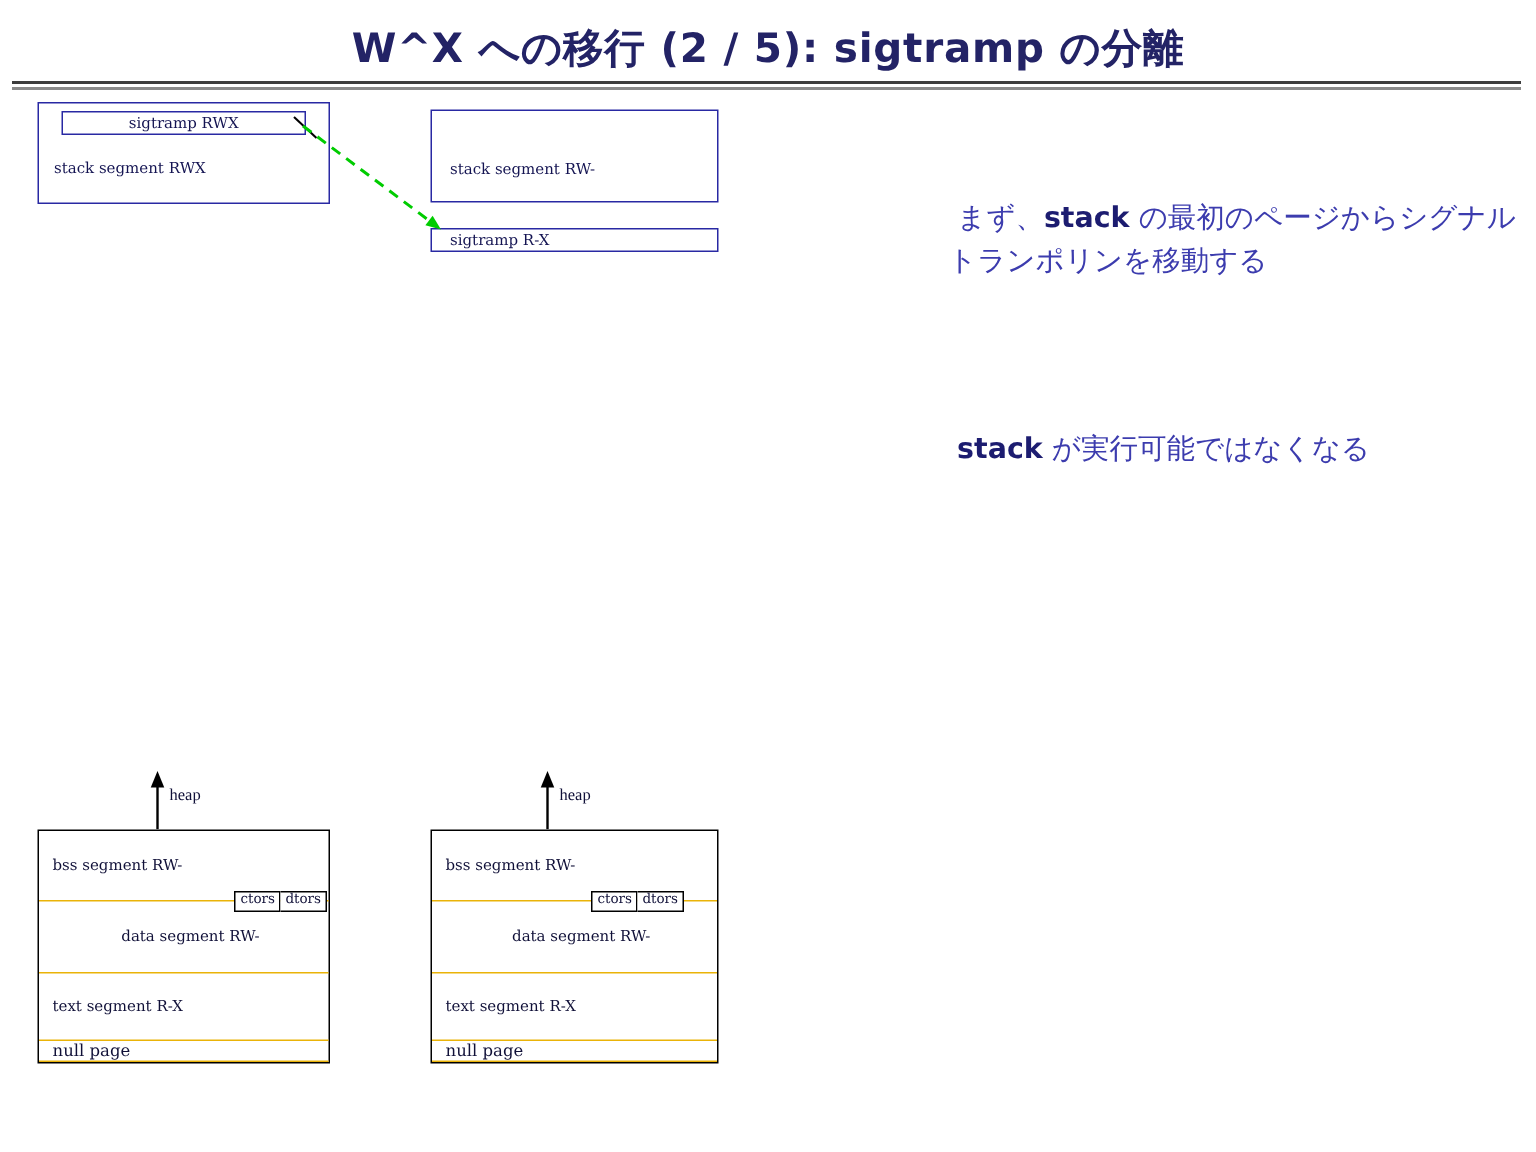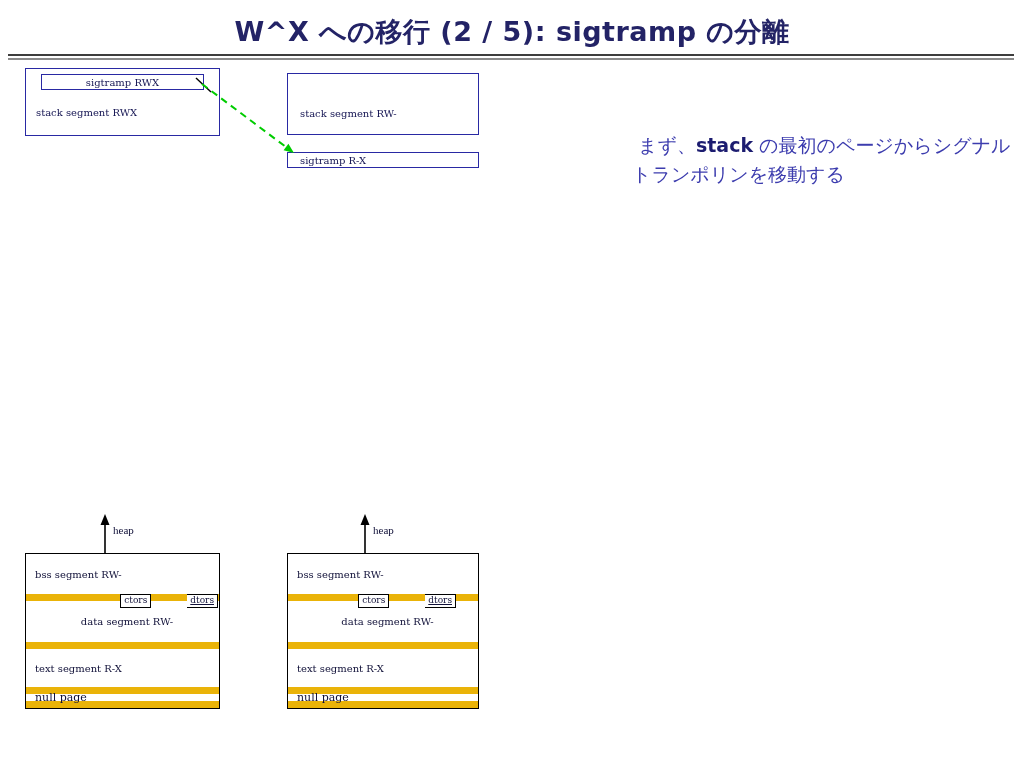--- a/index.html
+++ b/index.html
@@ -36,38 +36,38 @@
 
   
   .notes{position:absolute;left:616px;top:72px;width:404px;
          font-family:"DejaVu Serif",serif;font-size:19px;line-height:1.55;
          color:#3c3cae;white-space:pre-wrap;}
   .notes p{margin:0 0 36px 16px;}
   .kw{font-family:"DejaVu Sans",sans-serif;font-weight:bold;color:#1c1c70;}
 
   
   .membox{position:absolute;border:1px solid #000000;background:#ffffff;box-sizing:border-box;}
-  .membox .sec{box-sizing:border-box;display:flex;align-items:center;border-bottom:7px solid #eab308;}
+  .membox .sec{box-sizing:border-box;display:flex;align-items:center;border-bottom:1px solid #eab308;}
   .membox .sec:last-child{border-bottom:none;}
   .membox .sec .seg-label{padding-left:9px;color:#101038;}
   .mem-left{left:25px;top:553px;width:195px;height:156px;}
   .mem-right{left:287px;top:553px;width:192px;height:156px;}
   .sec-bss{height:47px;}
   .sec-data{height:48px;justify-content:center;}
   .sec-text{height:45px;}
   .sec-null{height:14px;}
   .sec-null .seg-label{font-size:11px;}
 
-  .cd-wrap{position:absolute;top:40px;display:flex;gap:36px;}
+  .cd-wrap{position:absolute;top:40px;display:flex;}
   .mem-left .cd-wrap{right:1px;}
   .mem-right .cd-wrap{right:22px;}
   .cd-box{border:1px solid #000000;background:#ffffff;
           font-family:"DejaVu Serif",serif;font-size:9px;color:#101038;
           padding:1px 3px;line-height:1.1;}
-  .cd-box + .cd-box{border-left:none;text-decoration:underline;}
+  .cd-box + .cd-box{border-left:none;}
 
   .heap-label{position:absolute;font-family:Liberation Serif, serif;font-size:11px;color:#101038;}
   .abs{position:absolute;}
 </style>
 </head>
 <body>
 
 <div class="slide">
 
   <div class="title">W^X への移行 (2 / 5): sigtramp の分離</div>
@@ -89,20 +89,21 @@
   </div>
 
   <svg class="abs" style="left:190px;top:72px;width:120px;height:100px" viewBox="0 0 120 100">
     <line x1="6" y1="6" x2="21" y2="20" stroke="#000000" stroke-width="1.4"></line>
     <line x1="12" y1="12" x2="96" y2="75" stroke="#00cc00" stroke-width="2" stroke-dasharray="7 5"></line>
     <polygon points="104,81 93.6,78.2 98.4,71.8" fill="#00cc00"></polygon>
   </svg>
 
   <div class="notes">
     <p><span> まず、</span><span class="kw">stack</span><span> の最初のページからシグナル トランポリンを移動する</span></p>
+    <p><span> </span><span class="kw">stack</span><span> が実行可能ではなくなる</span></p>
   </div>
 
   <svg class="abs" style="left:95px;top:514px;width:20px;height:39px" viewBox="0 0 20 39">
     <line x1="10" y1="39" x2="10" y2="8" stroke="#000000" stroke-width="1.6"></line>
     <polygon points="10,0 5.5,11 14.5,11" fill="#000000"></polygon>
   </svg>
   <span class="heap-label" style="left:113px;top:524px;">heap</span>
 
   <div class="membox mem-left">
     <div class="sec sec-bss">

